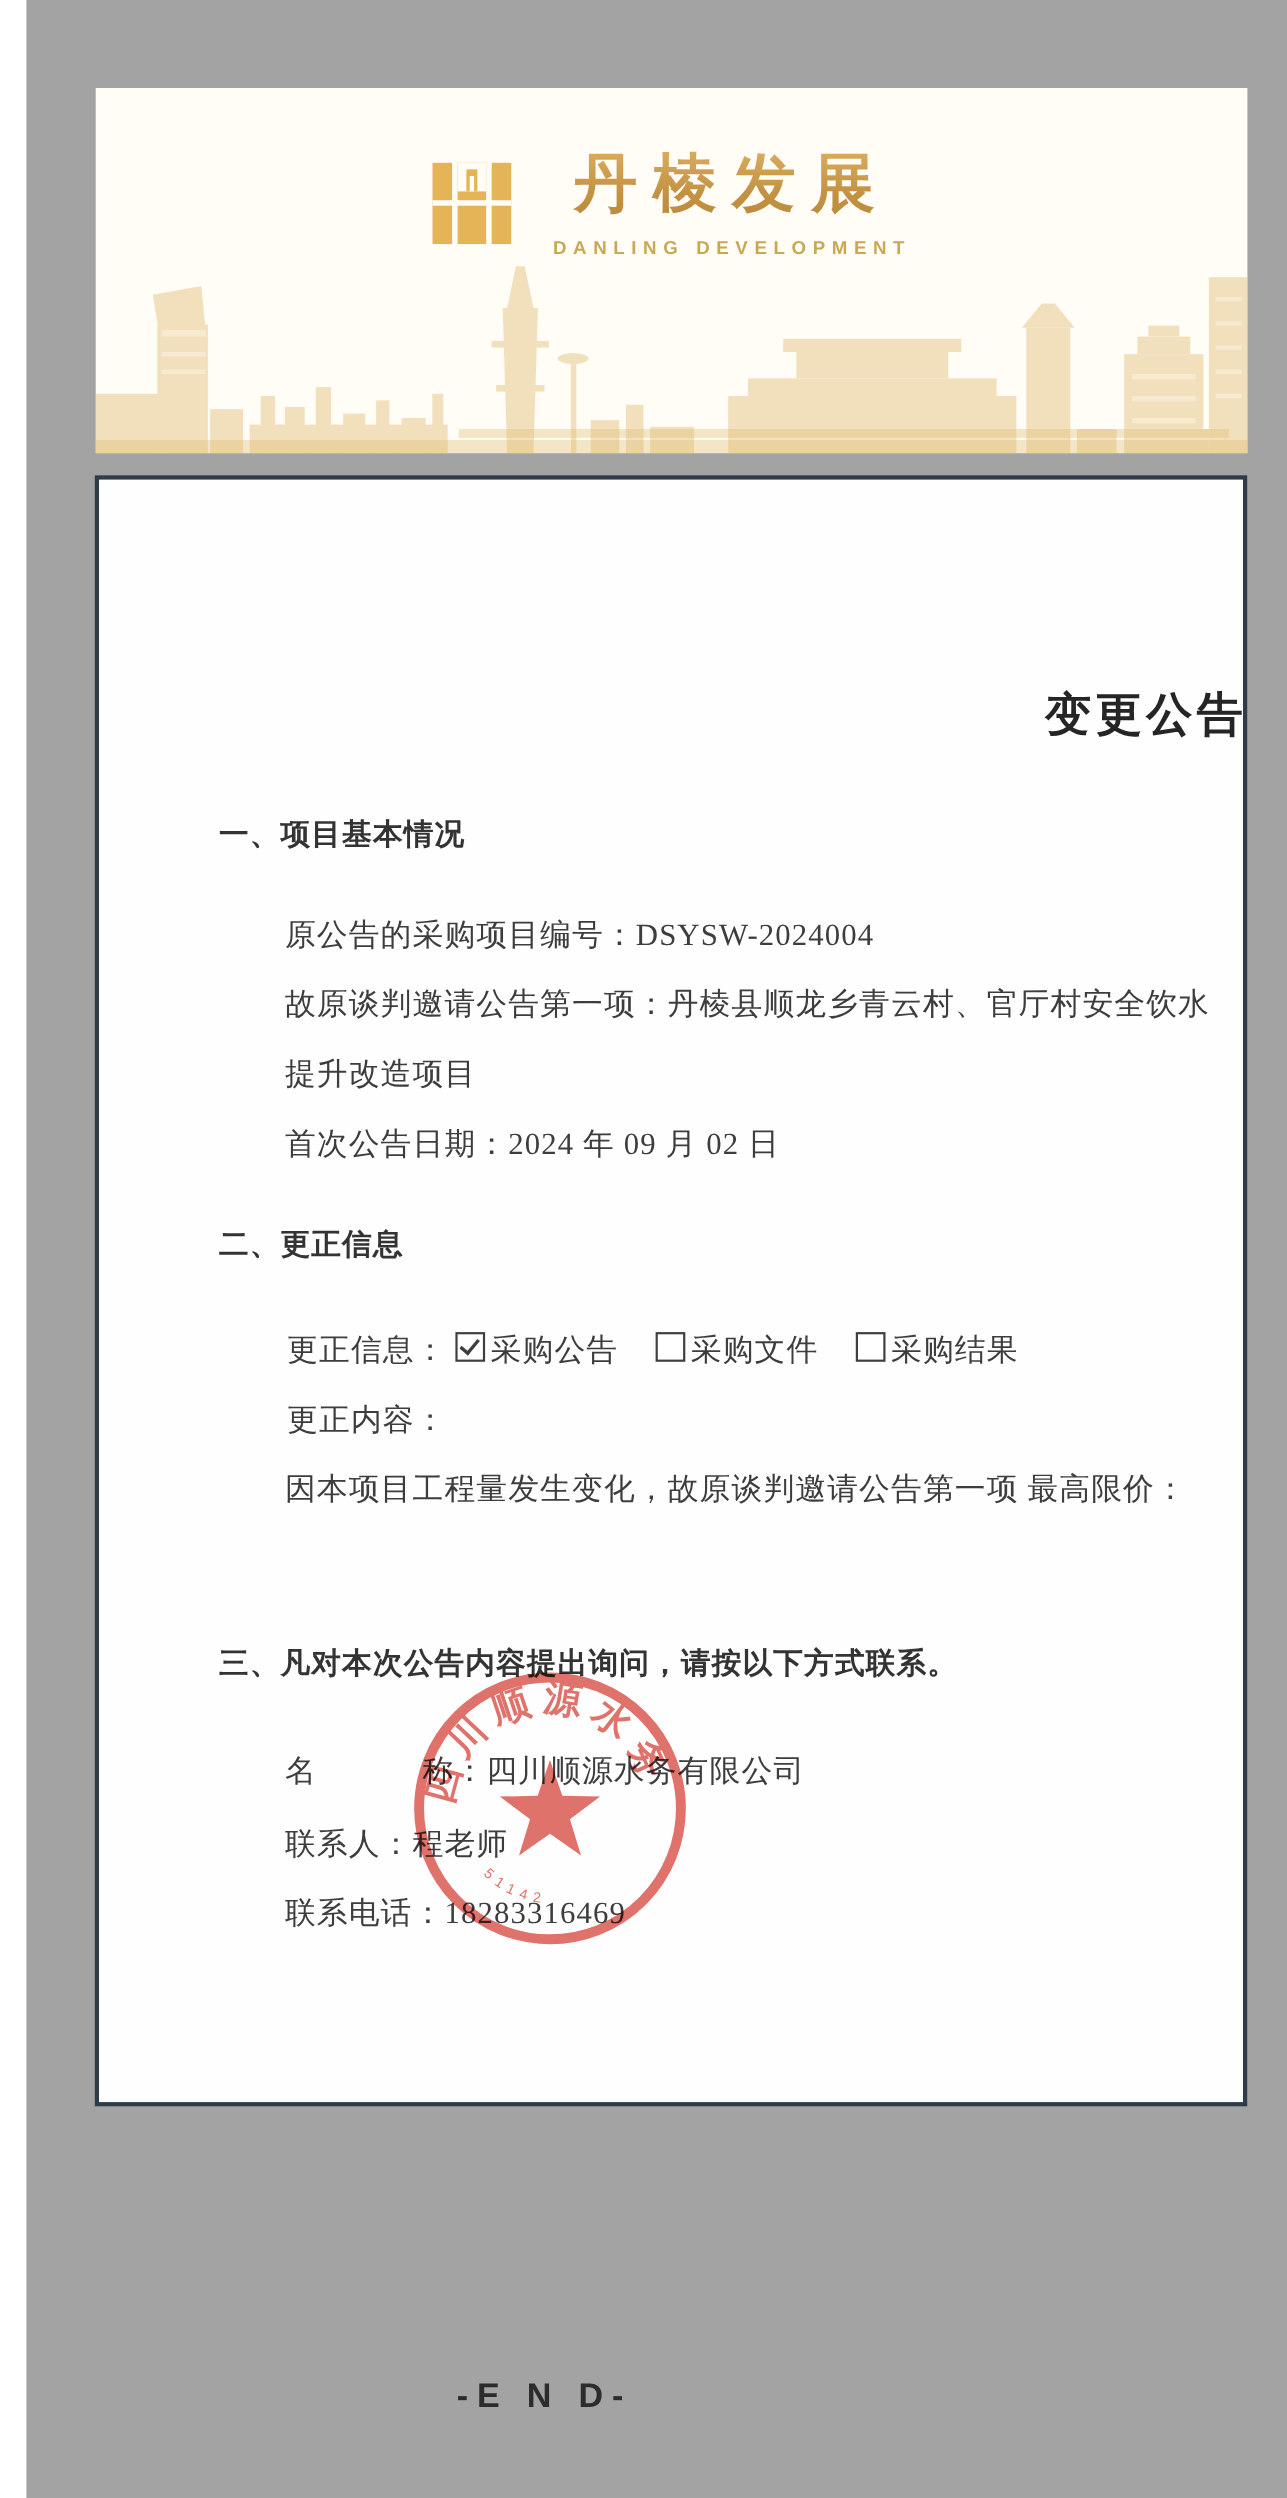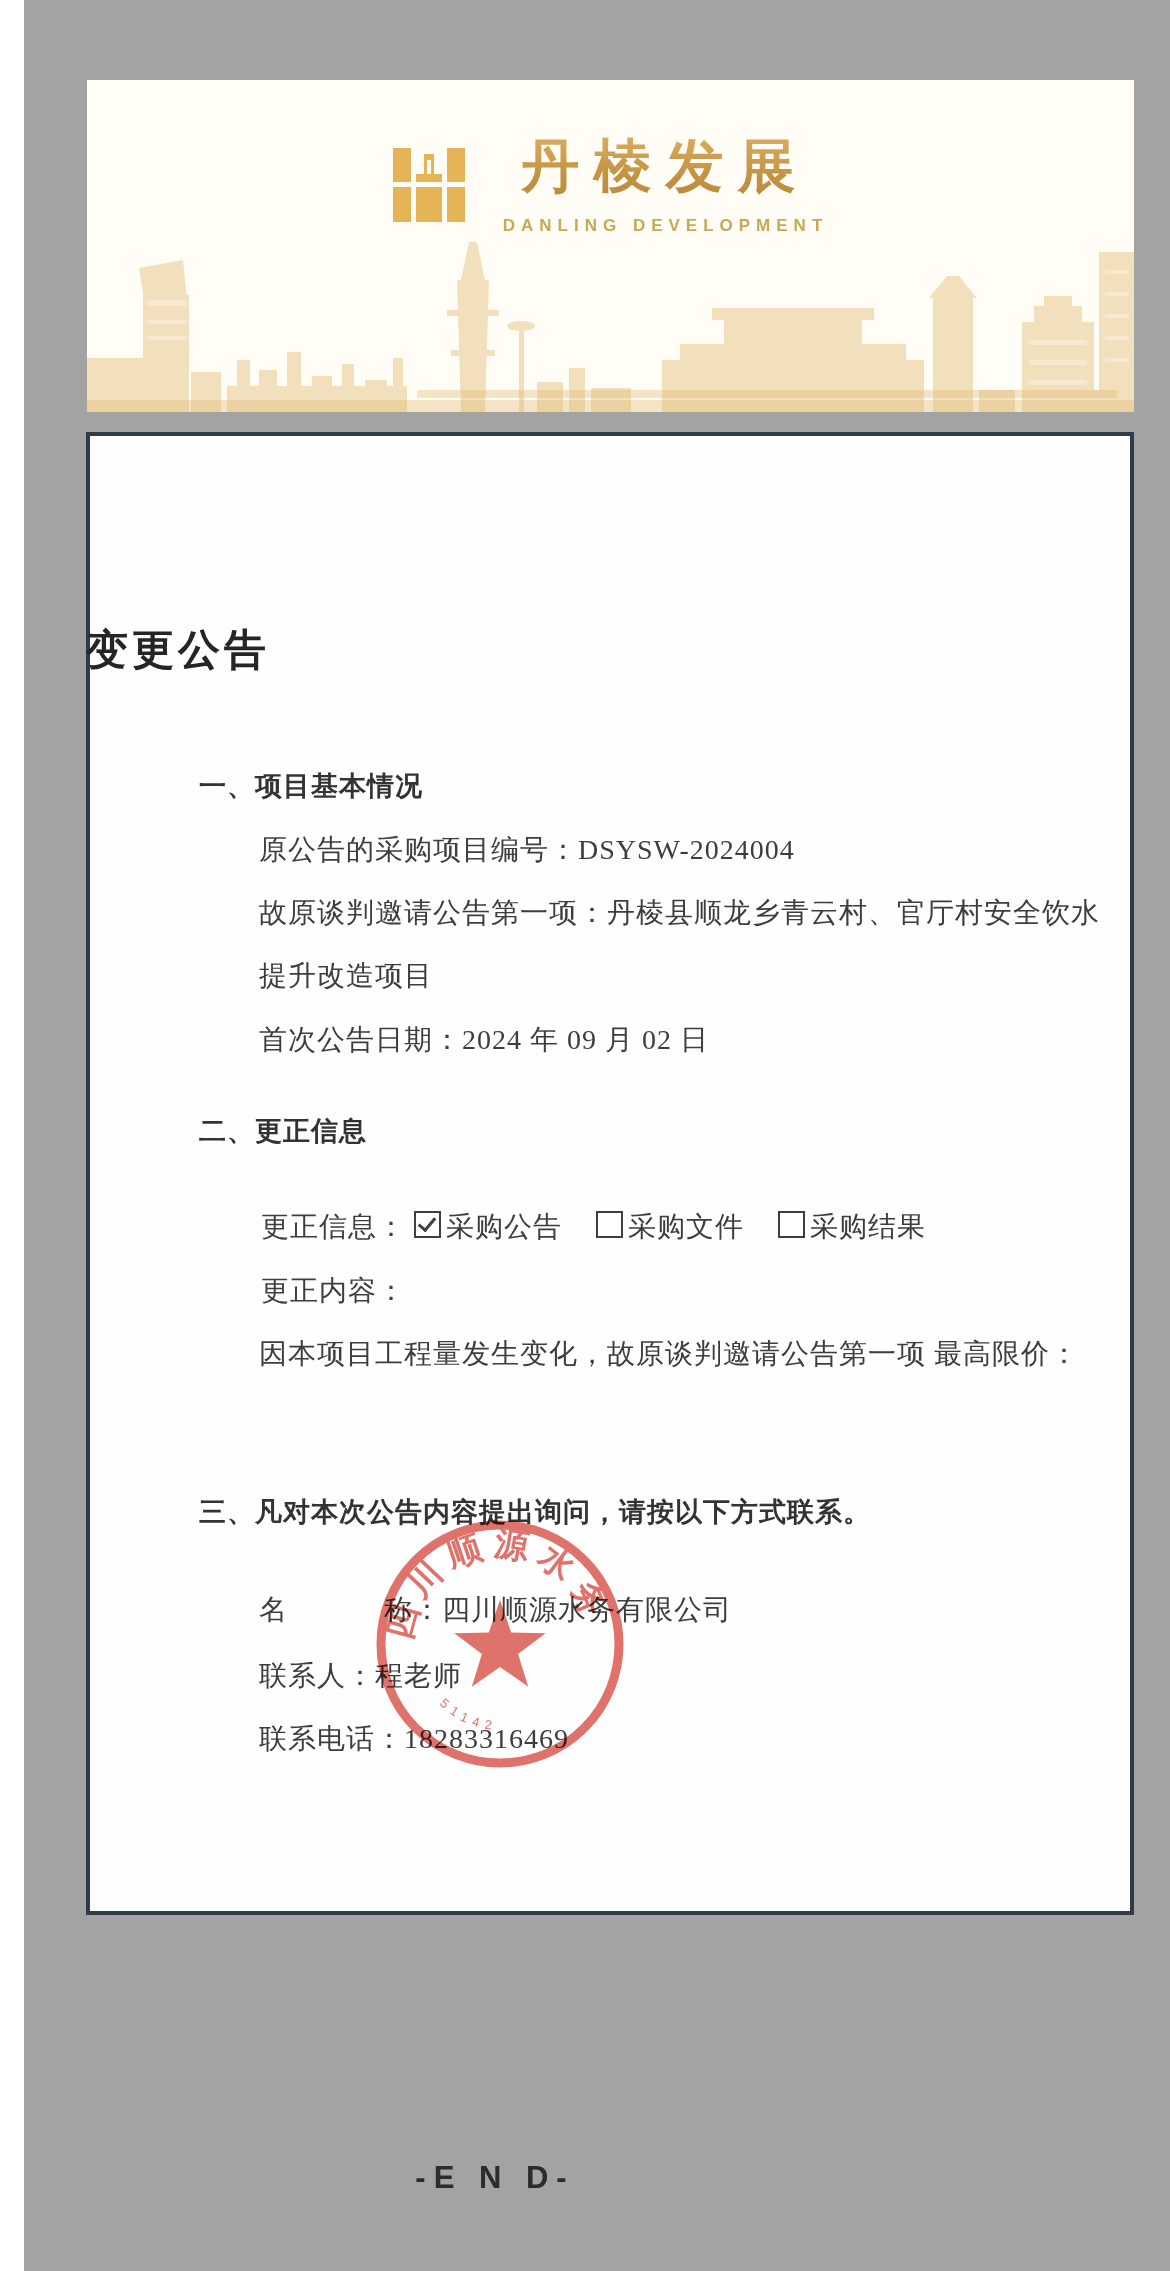--- a/index.html
+++ b/index.html
@@ -14,21 +14,21 @@
   .brand-title{font-size:58px;letter-spacing:14px;font-weight:bold;
                font-family:"Liberation Serif", serif;
                background:linear-gradient(180deg,#ddb264 0%,#c49243 60%,#b9883a 100%);
                -webkit-background-clip:text;background-clip:text;color:transparent;}
   .brand-sub{margin-top:10px;font-family:"Liberation Sans", sans-serif;
              font-size:17px;letter-spacing:6px;color:#c9a855;font-weight:bold;}
   .skyline{position:absolute;left:0;bottom:0;width:1047px;height:172px;}
   
   .card{position:absolute;left:62px;top:432px;width:1048px;height:1483px;
         border:4px solid #2e3b49;background:#fffefe;box-sizing:border-box;}
-  .doc-title{position:absolute;left:62px;top:622px;width:1048px;text-align:left;
+  .doc-title{position:absolute;left:62px;top:622px;width:1048px;text-align:right;
              font-size:42px;font-weight:bold;color:#252525;letter-spacing:4px;}
   .h-sec{position:absolute;font-family:"Liberation Sans", sans-serif;
          font-size:27px;font-weight:bold;color:#333;letter-spacing:1px;white-space:nowrap;}
   .b-line{position:absolute;font-size:28px;color:#3d3d3d;letter-spacing:1px;white-space:nowrap;}
   
   .cb{display:inline-block;position:relative;width:23px;height:23px;border:2px solid #3f3f3f;
       vertical-align:-2px;margin-right:5px;background:#fff;}
   .cb .tick{position:absolute;left:6px;top:1px;width:7px;height:14px;
             border-right:3px solid #3f3f3f;border-bottom:3px solid #3f3f3f;
             transform:rotate(40deg);}
@@ -119,21 +119,21 @@
         <rect x="942" y="120" width="58" height="5" fill="#fffdf6"></rect>
         <rect x="942" y="140" width="58" height="5" fill="#fffdf6"></rect>
       </g>
     </svg>
   </div>
 
   <div class="card"></div>
 
   <div class="doc-title">变更公告</div>
 
-  <div class="h-sec" style="left:175px;top:768px;">一、项目基本情况</div>
+  <div class="h-sec" style="left:175px;top:740px;">一、项目基本情况</div>
   <div class="b-line" style="left:235px;top:831px;">原公告的采购项目编号：DSYSW-2024004</div>
   <div class="b-line" style="left:235px;top:894px;">故原谈判邀请公告第一项：丹棱县顺龙乡青云村、官厅村安全饮水</div>
   <div class="b-line" style="left:235px;top:957px;">提升改造项目</div>
   <div class="b-line" style="left:235px;top:1021px;">首次公告日期：2024 年 09 月 02 日</div>
 
   <div class="h-sec" style="left:175px;top:1113px;">二、更正信息</div>
 
   <div class="b-line" style="left:237px;top:1208px;">
     <span>更正信息：</span>
     <span class="cb-item">

